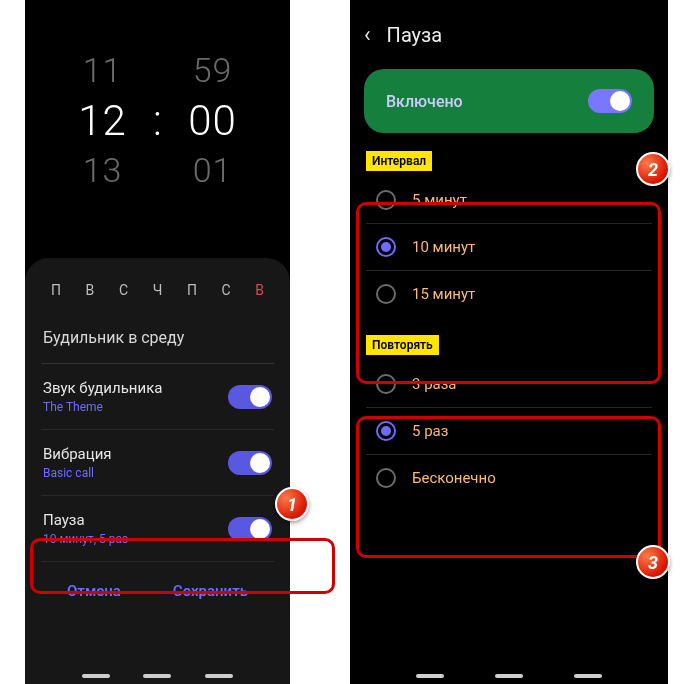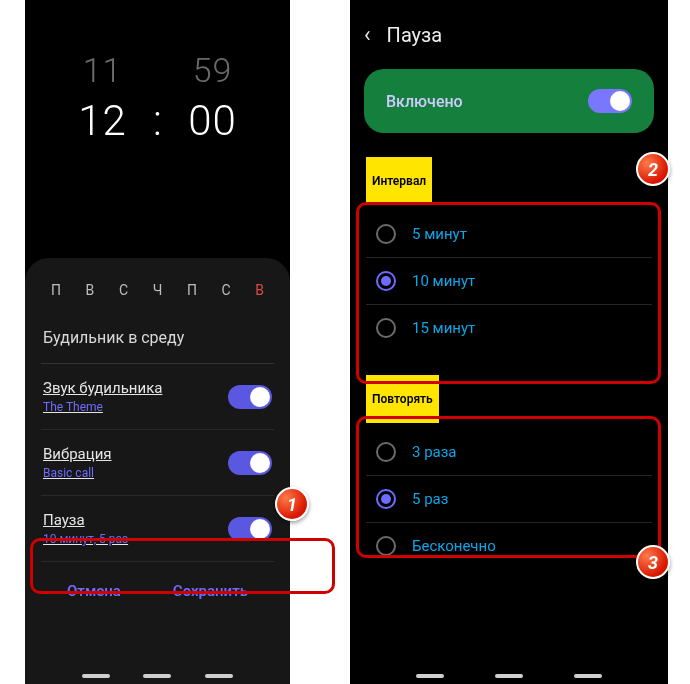--- a/index.html
+++ b/index.html
@@ -17,21 +17,21 @@
   .tnum { width: 56px; text-align: center; letter-spacing: 1px; }
 
   
   .card { position: absolute; left: 0; right: 0; bottom: 0; top: 258px; background: #171717; border-radius: 24px 24px 0 0; padding: 0 16px; }
 
   .days { display: flex; justify-content: space-between; padding: 24px 10px 18px; font-size: 14px; color: #bdbdbd; }
   .days .sun { color: #d84b4b; }
 
   .alarm-name { border-bottom: 1px solid #333; padding: 12px 2px 16px; font-size: 16px; color: #d8d8d8; }
 
-  .optrow { display: flex; align-items: center; justify-content: space-between; padding: 15px 2px; border-bottom: 1px solid #2a2a2a; text-decoration: underline; }
+  .optrow { display: flex; align-items: center; justify-content: space-between; padding: 15px 2px; border-bottom: 1px solid #2a2a2a; }
   .optrow:last-of-type { border-bottom: none; }
   .optrow .txt { display: flex; flex-direction: column; gap: 3px; }
   .opt-title { font-size: 15px; color: #e6e6e6; }
   .opt-sub { font-size: 12px; color: #6e6cff; }
 
   .toggle { width: 44px; height: 24px; border-radius: 12px; background: #5a57e0; position: relative; flex: none; }
   .toggle::after { content: ""; position: absolute; right: 2px; top: 2px; width: 20px; height: 20px; border-radius: 50%; background: #fff; }
 
   .btnbar { display: flex; justify-content: space-around; padding: 20px 0 8px; }
   .btnbar div { font-size: 15px; font-weight: 600; color: #6e6cff; }
@@ -42,28 +42,28 @@
   
   
   .rhead { display:flex; align-items:center; gap:16px; padding:22px 14px 16px; }
   .back { font-size:22px; color:#e6e6e6; }
   .rtitle { font-size:20px; color:#eee; }
 
   .enabled-card { margin: 6px 14px 14px; background:#15803d; border-radius:20px; padding:20px 22px; display:flex; align-items:center; justify-content:space-between;}
   .enabled-card .lbl { color:#cfcaff; font-size:16px; font-weight:500;}
   .enabled-card .toggle{ background:#7a77ff;}
 
-  .sec-label { display:inline-block; background:#ffe500; color:#000; font-size:12px; font-weight:600; padding:17px 6px; margin-left:16px; margin-top:10px; margin-bottom:2px;}
+  .sec-label { display:inline-block; background:#ffe500; color:#000; font-size:12px; font-weight:600; padding:3px 6px; margin-left:16px; margin-top:4px; margin-bottom:2px;}
   .radiogroup { margin: 0 12px 10px; padding: 4px 4px; }
   .radio-item { display:flex; align-items:center; gap:16px; padding:13px 10px; border-bottom:1px solid #262626; }
   .radio-item:last-child{ border-bottom:none;}
   .radio-item .circ { width:20px; height:20px; border:2px solid #6b6b6b; border-radius:50%; flex:none; position:relative;}
   .radio-item.sel .circ{ border-color:#6e6cff;}
   .radio-item.sel .circ::after{ content:""; position:absolute; inset:3px; background:#6e6cff; border-radius:50%;}
-  .radio-label{ font-size:15px; color:#0ea5e9;}
+  .radio-label{ font-size:15px; color:#fdba74;}
 
   
   .callout { position:absolute; border:3px solid #d10000; border-radius:10px; pointer-events:none;}
   .co1 { left:30px; width:305px; top:538px; height:56px;}
   .co2 { left:356px; width:305px; top:202px; height:182px;}
   .co3 { left:356px; width:305px; top:416px; height:142px;}
   .badge { position:absolute; width:34px; height:34px; border-radius:50%; background: radial-gradient(circle at 30% 30%, #ff7a4a, #d81500 70%); border:2px solid #fff; box-shadow:0 2px 4px rgba(0,0,0,.4); color:#fff; font-weight:700; font-size:18px; display:flex; align-items:center; justify-content:center; font-style:italic;}
   .b1{ left:275px; top:487px;}
   .b2{ left:636px; top:152px;}
   .b3{ left:636px; top:545px;}
@@ -77,20 +77,25 @@
     <div class="timepick">
       <div class="trow">
           <span class="tnum">11</span>
           <span class="tcolon"></span>
           <span class="tnum">59</span>
         </div>
       <div class="trow sel">
           <span class="tnum">12</span>
           <span class="tcolon">:</span>
           <span class="tnum">00</span>
+        </div>
+      <div class="trow">
+          <span class="tnum">13</span>
+          <span class="tcolon"></span>
+          <span class="tnum">01</span>
         </div>
     </div>
 
     <div class="card">
       <div class="days">
         <span>П</span>
         <span>В</span>
         <span>С</span>
         <span>Ч</span>
         <span>П</span>

